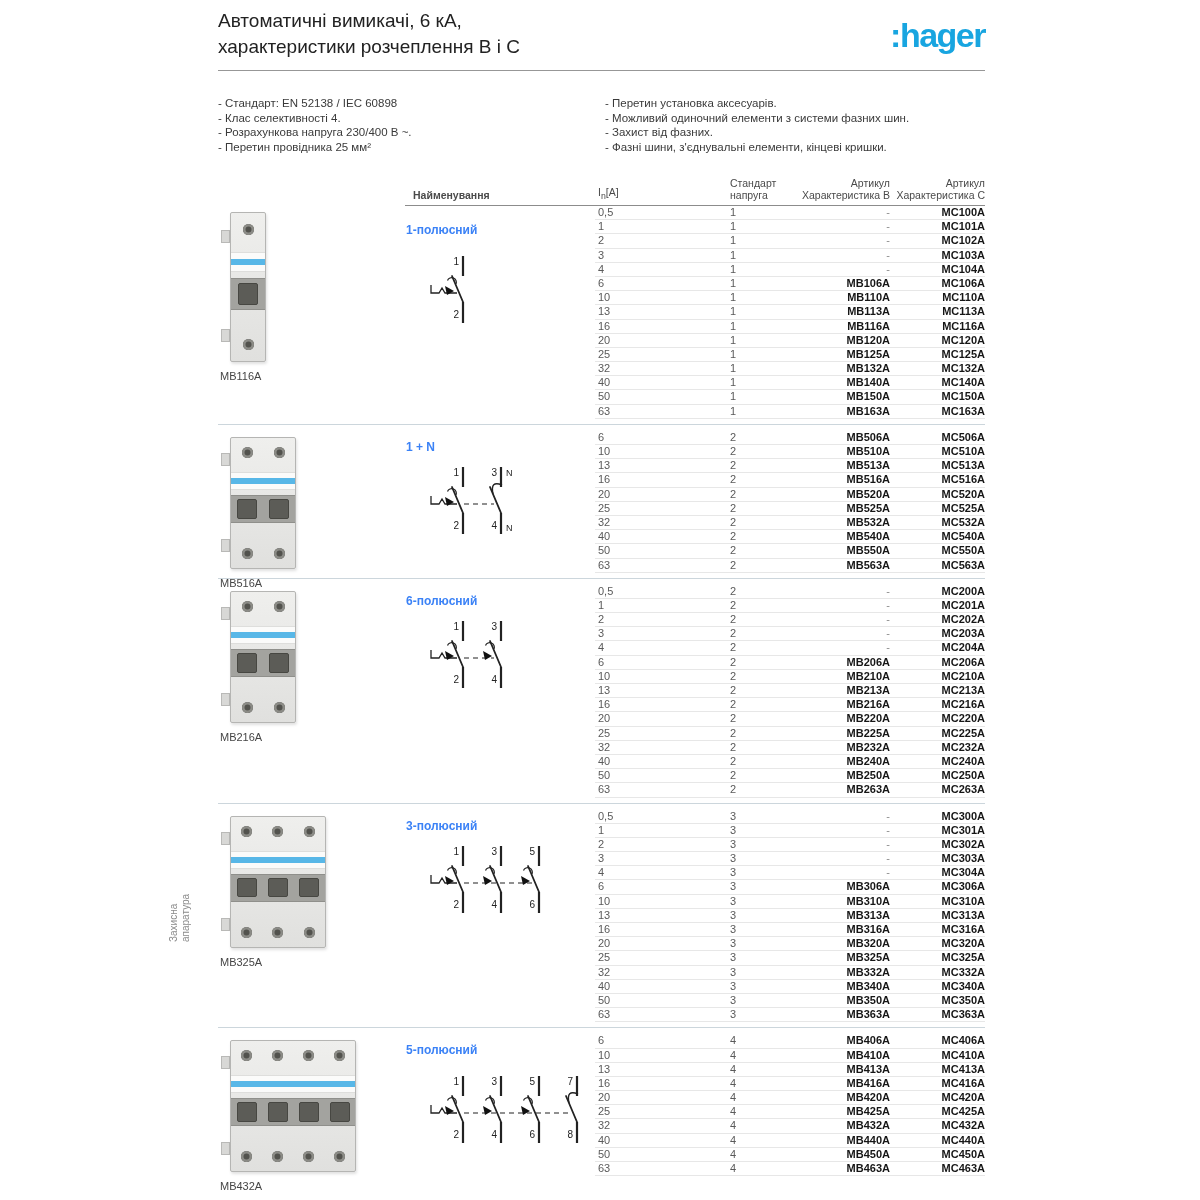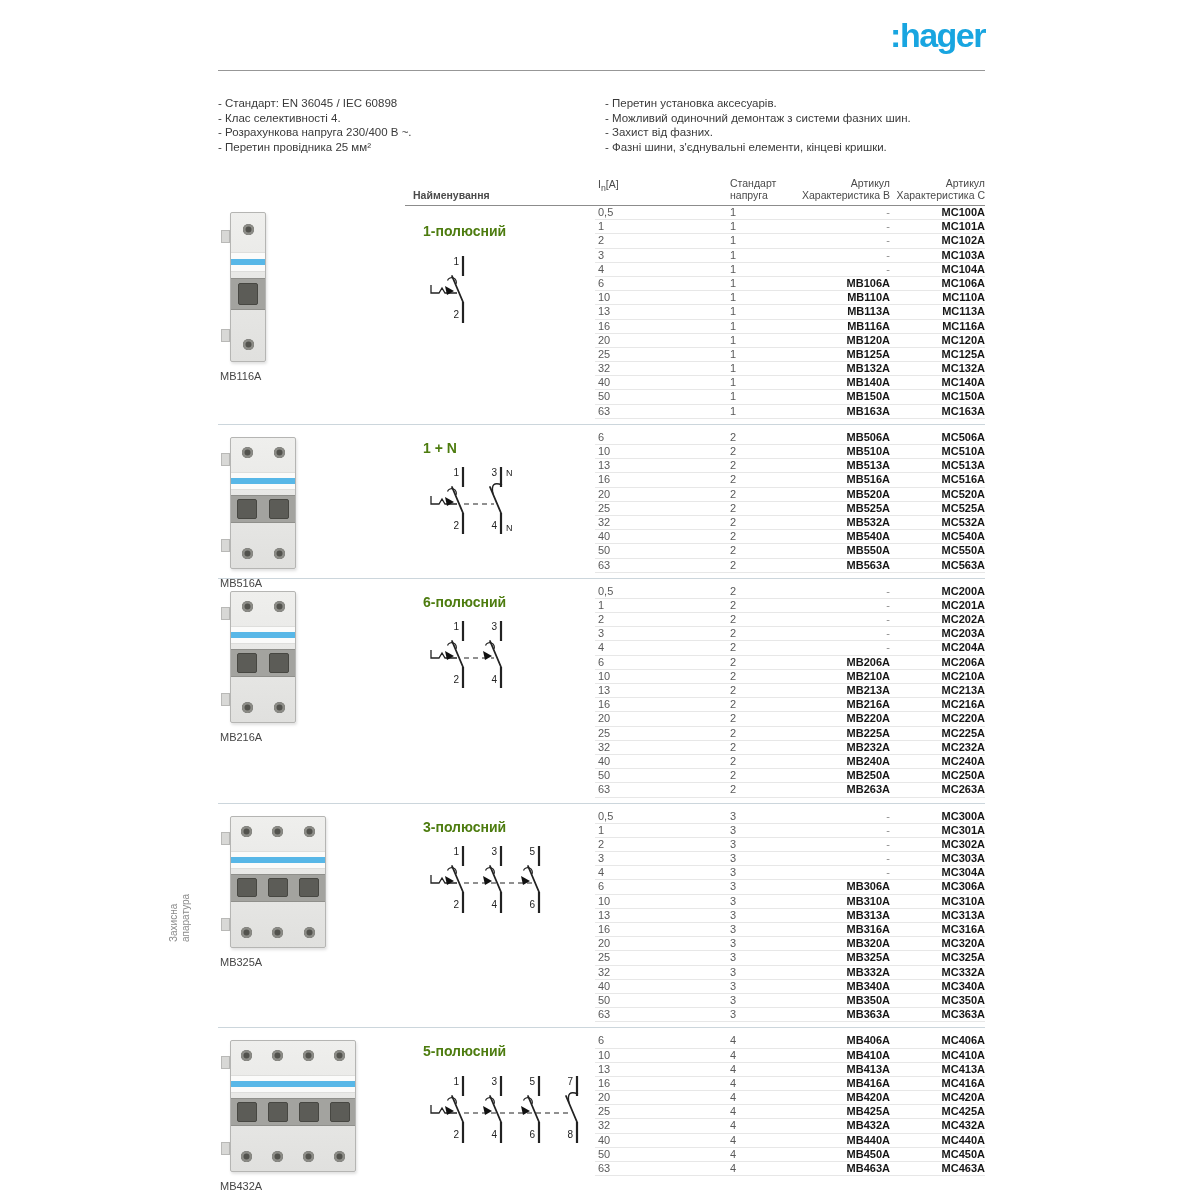--- a/index.html
+++ b/index.html
@@ -17,34 +17,34 @@
   .features{position:absolute;top:96px;font-size:11.5px;color:#3a3a3a;line-height:14.5px;list-style:none;margin:0;padding:0;}
   .features.left{left:218px;width:370px;}
   .features.right{left:605px;width:390px;}
   
   .side-label{position:absolute;left:168px;top:942px;transform:rotate(-90deg);transform-origin:0 0;
               font-size:10px;line-height:12px;color:#8a8a8a;white-space:nowrap;}
   
   .tbl{position:absolute;left:405px;top:178px;width:580px;}
   .thead{position:relative;height:27px;border-bottom:1px solid #8c8c8c;font-size:10.5px;color:#4a4a4a;}
   .h-name{position:absolute;left:8px;bottom:4px;font-weight:bold;}
-  .h-cur{position:absolute;left:193px;bottom:12px;}
+  .h-cur{position:absolute;left:193px;bottom:4px;}
   .h-mod{position:absolute;left:325px;bottom:4px;line-height:12px;}
   .h-b{position:absolute;right:95px;bottom:4px;text-align:right;line-height:12px;}
   .h-c{position:absolute;right:0;bottom:4px;text-align:right;line-height:12px;}
   .section{position:relative;}
   .rows{margin-left:190px;}
   .trow{position:relative;height:14.2px;box-sizing:border-box;border-bottom:1px solid #e7e7e7;
         font-size:11px;line-height:13.5px;}
   .c-cur{position:absolute;left:3px;color:#5a5a5a;}
   .c-mod{position:absolute;left:135px;color:#5a5a5a;}
   .c-b{position:absolute;right:95px;width:130px;text-align:right;font-weight:bold;color:#161616;}
   .c-b.dash{font-weight:normal;color:#8a8a8a;}
   .c-c{position:absolute;right:0;width:90px;text-align:right;font-weight:bold;color:#161616;}
-  .sec-title{position:absolute;left:18px;top:9px;font-size:14px;font-weight:bold;color:#4d7c0f;}
+  .sec-title{position:absolute;left:1px;top:9px;font-size:12px;font-weight:bold;color:#3b82f6;}
   .section.sec-0 .sec-title{top:17px;}
   .schematic{position:absolute;left:22px;top:30px;}
   .section.sec-0 .schematic{top:44px;}
   .section.sec-4 .schematic{top:36px;}
   .section-sep{margin:5px 0 6px -187px;width:767px;height:1px;background:#ccd6dc;}
   
   .product{position:absolute;left:-187px;top:6px;width:165px;}
   .breaker{position:relative;}
   .din-tab{position:absolute;left:3px;width:9px;height:13px;background:#d8d8d6;border:1px solid #b9b9b7;box-sizing:border-box;}
   .bk-body{position:absolute;left:12px;top:0;bottom:0;background:linear-gradient(#efefed,#e0e0de);
@@ -55,33 +55,35 @@
   .stripe{position:absolute;left:0;right:0;background:#58b7e7;}
   .tray{position:absolute;left:0;right:0;background:#a3a39f;display:flex;justify-content:space-around;align-items:center;border-top:1px solid #8f8f8b;border-bottom:1px solid #8f8f8b;}
   .knob{width:20px;height:76%;background:#5c5c57;border-radius:2px;border:1px solid #474742;box-sizing:border-box;}
   .photo-label{margin-top:8px;margin-left:2px;font-size:11px;color:#454545;}
   svg text{font-family:"Liberation Sans","DejaVu Sans",sans-serif;}
 </style>
 </head>
 <body>
 
 <div class="header-title">
+  <div>Автоматичні вимикачі, 6 кА,</div>
+  <div>характеристики розчеплення B і C</div>
 </div>
 <div class="brand" style="color: rgb(24, 165, 224);">:hager</div>
 <div class="header-rule"></div>
 
 <ul class="features left">
-  <li>- Стандарт: EN 36045 / IEC 60898</li>
+  <li>- Стандарт: EN 52138 / IEC 60898</li>
   <li>- Клас селективності 4.</li>
   <li>- Розрахункова напруга 230/400 В ~.</li>
   <li>- Перетин провідника 25 мм²</li>
 </ul>
 <ul class="features right">
   <li>- Перетин установка аксесуарів.</li>
-  <li>- Можливий одиночний демонтаж з системи фазних шин.</li>
+  <li>- Можливий одиночний елементи з системи фазних шин.</li>
   <li>- Захист від фазних.</li>
   <li>- Фазні шини, з'єднувальні елементи, кінцеві кришки.</li>
 </ul>
 
 <div class="side-label">
   <div>Захисна</div>
   <div>апаратура</div>
 </div>
 
 <div class="tbl">

